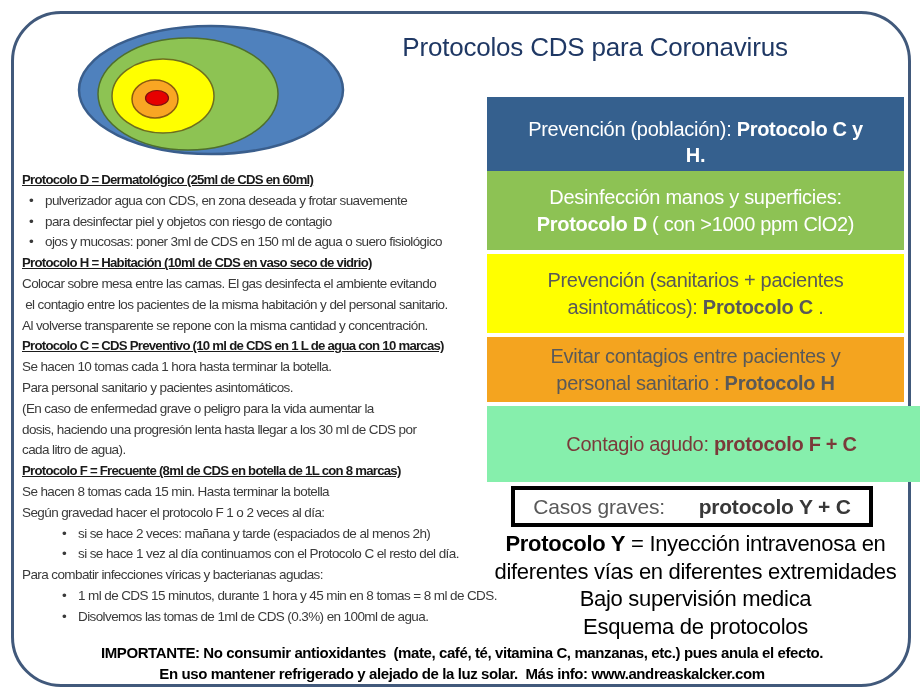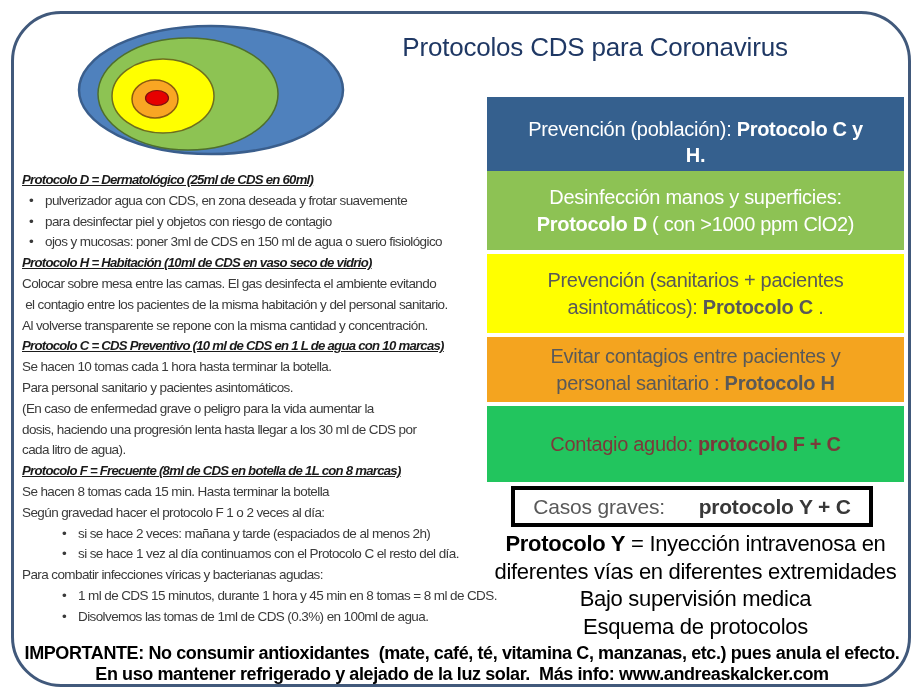--- a/index.html
+++ b/index.html
@@ -8,21 +8,21 @@
   .frame{position:absolute;left:11px;top:11px;right:13px;bottom:7px;border:3px solid #41597B;
     border-radius:50px;pointer-events:none;}
   .venn{position:absolute;left:76px;top:24px;width:270px;height:134px;}
   .title{position:absolute;left:360px;top:32px;width:470px;margin:0;text-align:center;
     font-size:26px;font-weight:400;letter-spacing:-0.2px;color:#1F3864;white-space:nowrap;}
   
   .left-text{position:absolute;left:22px;top:170px;width:470px;font-size:13.5px;
     color:#3A3A3A;letter-spacing:-0.6px;}
   .line{height:20.8px;line-height:20.8px;white-space:pre;}
   .line.heading{font-weight:700;text-decoration:underline;color:#1B1B1B;
-    font-size:13.2px;letter-spacing:-0.75px;font-style:italic;}
+    font-size:13.2px;letter-spacing:-0.75px;}
   .line.bullet{padding-left:7px;}
   .line.subbullet{padding-left:40px;}
   .dot{display:inline-block;width:16px;}
   
   .pbox{position:absolute;left:487px;width:417px;display:flex;align-items:center;
     justify-content:center;text-align:center;font-size:20px;line-height:26.5px;
     letter-spacing:-0.3px;}
   .pbox-inner{width:396px;}
   .pbox .b{font-weight:700;}
   .pbox1{top:97px;height:90px;}
@@ -31,21 +31,21 @@
   .pbox4{top:337px;height:65px;}
   .pbox5{top:406px;height:76px;}
   .severe{position:absolute;left:511px;top:486px;width:362px;height:41px;box-sizing:border-box;
     background:#ffffff;border:4px solid #000;display:flex;align-items:center;justify-content:center;
     font-size:21px;letter-spacing:-0.2px;color:#595959;white-space:pre;gap:28px;}
   .severe .b{font-weight:700;color:#383838;}
   .proto-y{position:absolute;left:487px;top:530px;width:417px;text-align:center;
     font-size:22px;line-height:27.5px;color:#000000;letter-spacing:-0.3px;}
   .proto-y .b{font-weight:700;}
   .footer{position:absolute;left:20px;top:643px;width:884px;text-align:center;
-    font-weight:700;font-size:18px;line-height:20.5px;color:#000000;letter-spacing:-0.4px;}
+    font-weight:700;font-size:15px;line-height:20.5px;color:#000000;letter-spacing:-0.4px;}
   .footer div{white-space:pre;}
 </style>
 </head>
 <body>
 
 <div class="page">
   <div class="frame" id="frame" style="border-color: rgb(65, 89, 123);"></div>
 
   <svg class="venn" viewBox="0 0 270 134">
     <ellipse cx="135" cy="66" rx="132" ry="64" stroke="#3A5E8C" stroke-width="2.5" fill="#4F81BD"></ellipse>
@@ -88,21 +88,21 @@
       </div>
       <div class="pbox pbox2" style="background: rgb(141, 194, 84); color: rgb(255, 255, 255);">
         <div class="pbox-inner"><span>Desinfección manos y superficies:</span><br><span class="b">Protocolo D</span><span> ( con &gt;1000 ppm ClO2)</span></div>
       </div>
       <div class="pbox pbox3" style="background: rgb(255, 255, 0); color: rgb(89, 89, 89);">
         <div class="pbox-inner"><span>Prevención (sanitarios + pacientes</span><br><span>asintomáticos): </span><span class="b">Protocolo C</span><span> .</span></div>
       </div>
       <div class="pbox pbox4" style="background: rgb(244, 164, 31); color: rgb(89, 89, 89);">
         <div class="pbox-inner"><span>Evitar contagios entre pacientes y</span><br><span>personal sanitario : </span><span class="b">Protocolo H</span></div>
       </div>
-      <div class="pbox pbox5" style="background: #22c55e; color: rgb(122, 58, 58);">
+      <div class="pbox pbox5" style="background: #86efac; color: rgb(122, 58, 58); padding-left: 16px;">
         <div class="pbox-inner"><span>Contagio agudo: </span><span class="b">protocolo F + C</span></div>
       </div>
     </div>
 
   <div class="severe" id="severe" style="background: rgb(255, 255, 255); border-color: rgb(0, 0, 0); color: rgb(89, 89, 89);"><span>Casos graves: </span><span class="b">protocolo Y + C</span></div>
 
   <div class="proto-y" id="proto-y">
       <div><span class="b">Protocolo Y</span><span> = Inyección intravenosa en</span></div>
       <div><span>diferentes vías en diferentes extremidades</span></div>
       <div><span>Bajo supervisión medica</span></div>

